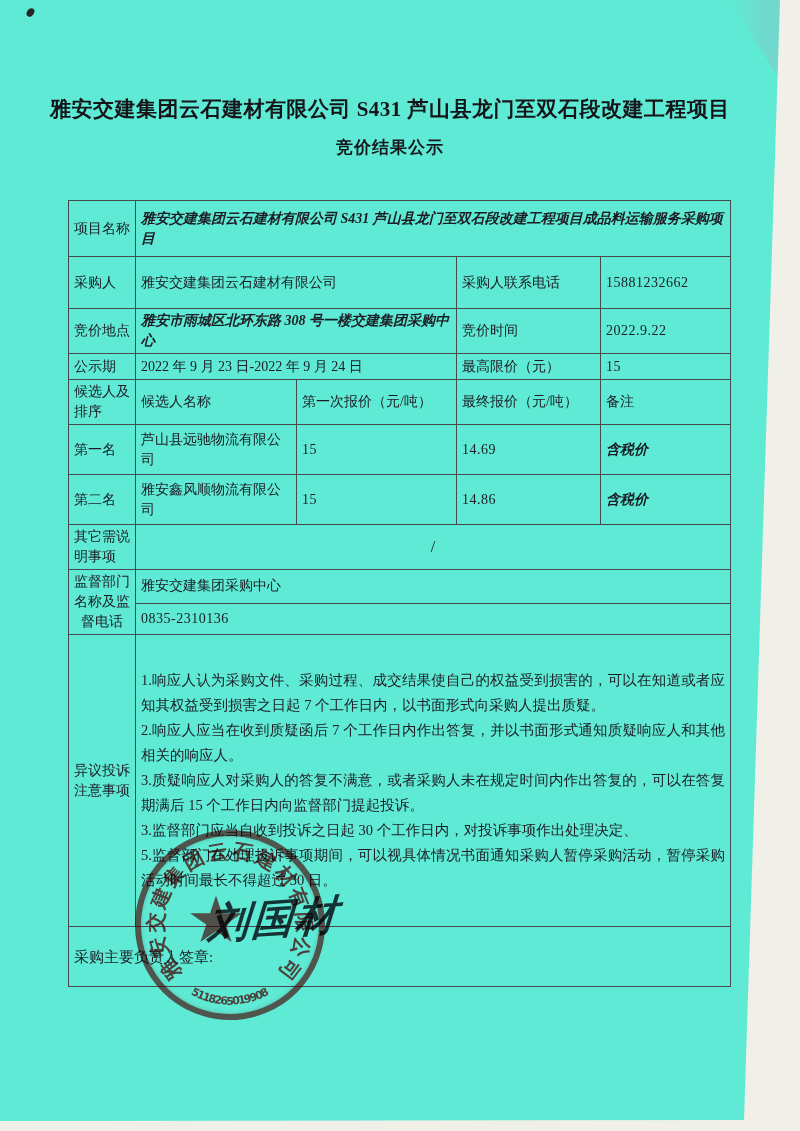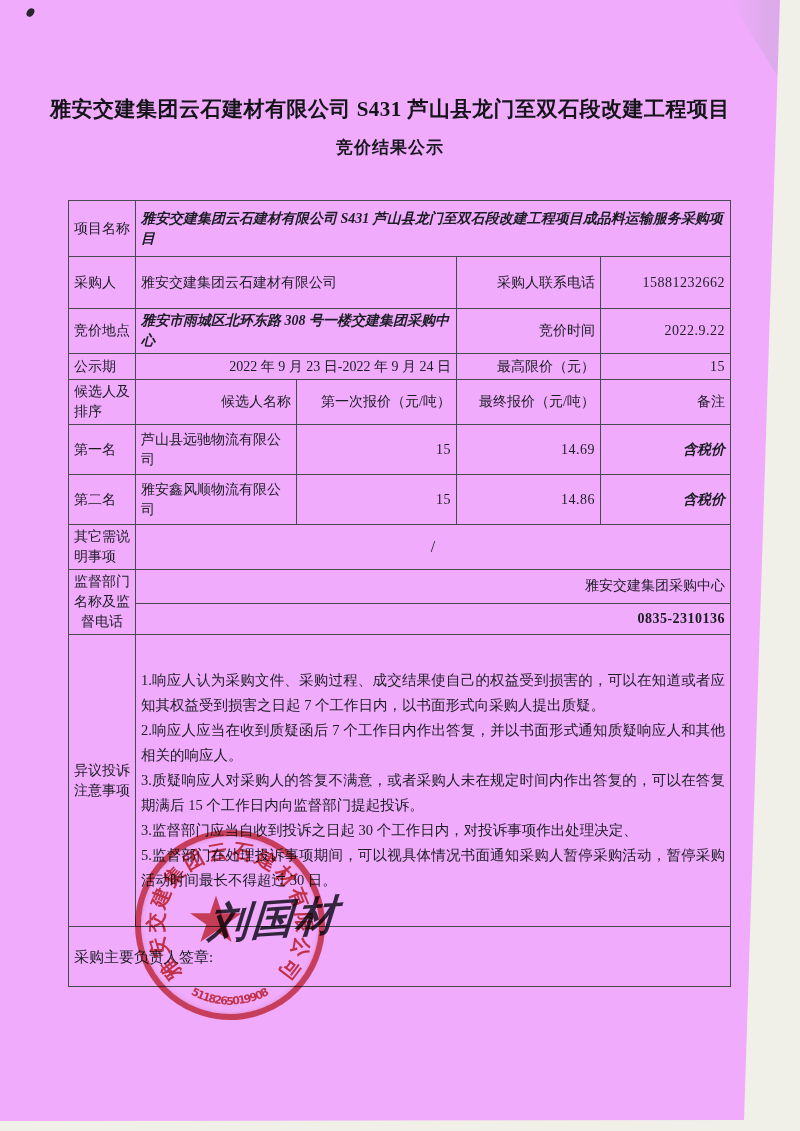--- a/index.html
+++ b/index.html
@@ -9,21 +9,21 @@
     background: #f1f0e8;
     font-family: "Liberation Serif", "DejaVu Serif", serif;
     color: #1c1c22;
     overflow: hidden;
   }
   
   .paper {
     position: absolute;
     left: 0; top: 0;
     width: 800px; height: 1131px;
-    background: #f0abfc;
+    background: #5eead4;
     clip-path: polygon(0 0, 780px 0, 744px 1120px, 0 1121px);
   }
   .paper-edge-shade {
     position: absolute;
     top: 0; right: 0;
     width: 70px; height: 1131px;
     background: linear-gradient(to right, rgba(180,178,196,0) 0%, rgba(168,166,186,0.28) 60%, rgba(150,148,168,0.12) 100%);
     clip-path: polygon(0 0, 780px 0, 744px 1120px, 700px 1120px);
     pointer-events: none;
   }
@@ -60,33 +60,33 @@
   }
   table.doc td {
     border: 1px solid #494950;
     padding: 2px 5px;
     vertical-align: middle;
     line-height: 20px;
     color: #1c1c24;
   }
   td.lab { text-align: left; padding-left: 4px; padding-right: 2px; }
   td.lab-center { text-align: center; padding-left: 2px; padding-right: 2px; }
-  td.center { text-align: right; }
+  td.center { text-align: left; }
   td.bold, .bold { font-weight: 700; font-style: italic; }
   td.num { font-size: 14px; letter-spacing: 0.5px; }
   tr.r1 td { height: 56px; }
   tr.r2 td { height: 52px; }
   tr.r3 td { height: 26px; }
   tr.r4 td { height: 26px; }
   tr.r5 td { height: 44px; }
   tr.r6 td { height: 50px; }
   tr.r7 td { height: 50px; }
   tr.r8 td { height: 42px; }
   tr.r9a td { height: 32px; }
-  tr.r9b td { height: 30px; font-weight: bold; }
+  tr.r9b td { height: 30px; }
   tr.r10 td { height: 292px; }
   tr.r11 td { height: 60px; }
   td.objection-cell {
     vertical-align: top;
     padding: 44px 8px 0 10px;
     margin-top: 8px;
   }
   .objection-cell p {
     font-size: 14.5px;
     line-height: 25px;

